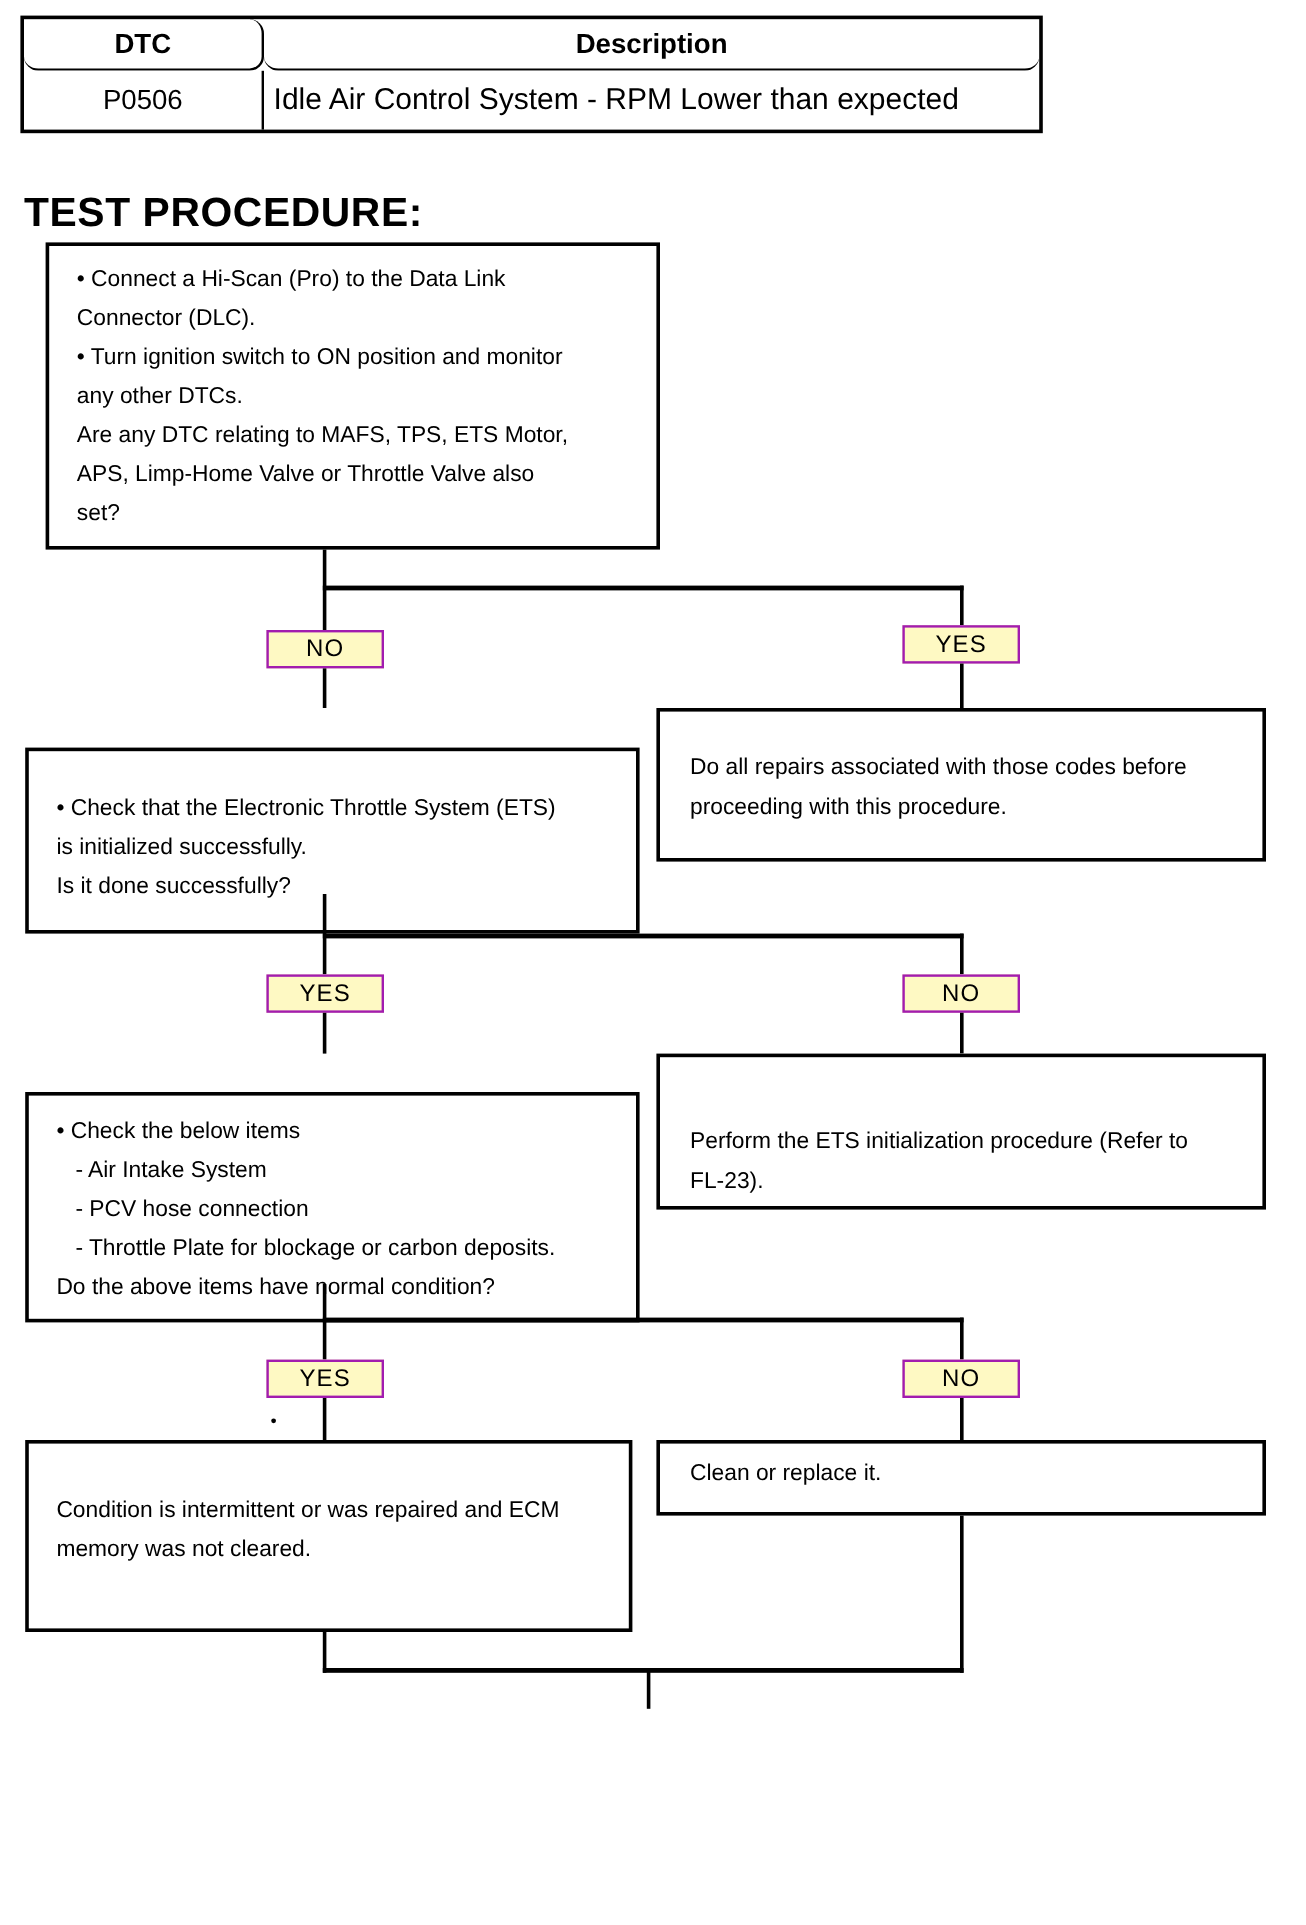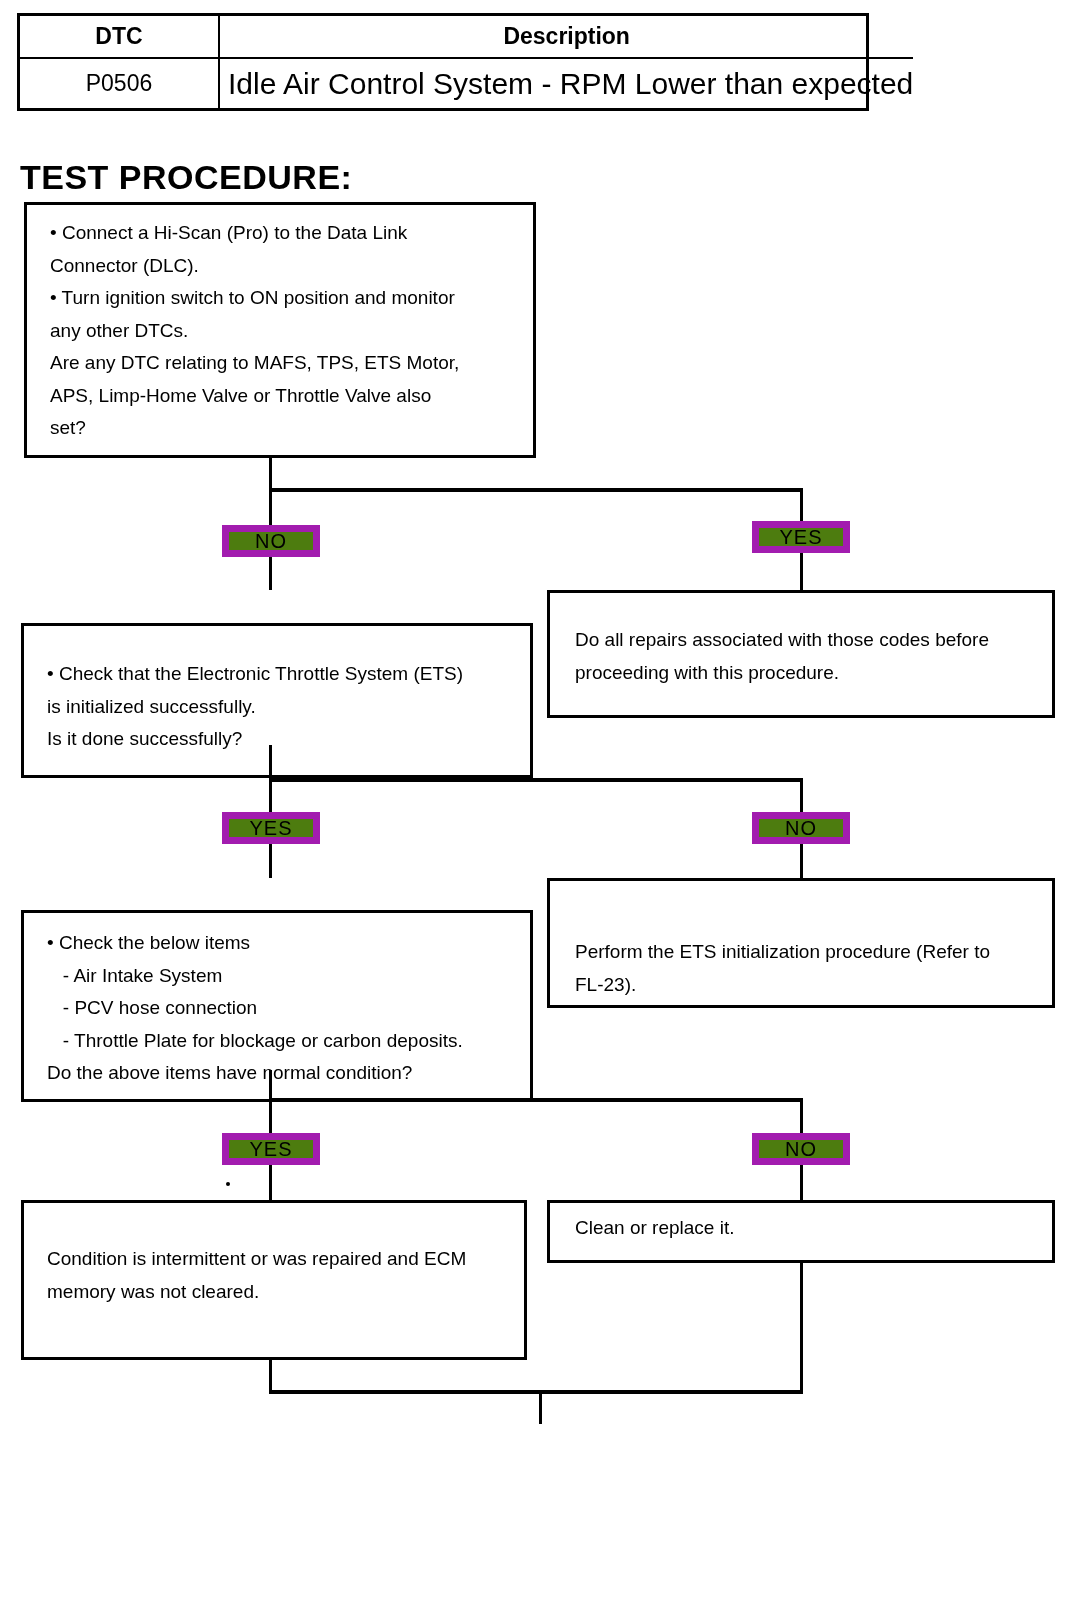--- a/index.html
+++ b/index.html
@@ -27,22 +27,22 @@
   }
   .dtc-table .cell {
     display: flex;
     align-items: center;
     font-size: 23px;
     box-sizing: border-box;
     white-space: pre;
   }
   .dtc-table .head { font-weight: bold; justify-content: center; }
   .dtc-table .c1 { border-right: 2px solid #000; justify-content: center; }
-  .dtc-table .r1 { border-bottom: 2px solid #000; }
-  .dtc-table .desc-cell { justify-content: flex-start; padding-left: 8px; font-size: 30px; }
+  .dtc-table .r1 { border-bottom: 2px solid #000; border-radius: 12px; }
+  .dtc-table .desc-cell { justify-content: flex-start; padding-left: 8px; font-size: 25px; }
 
   .heading {
     position: absolute;
     left: 20px; top: 158px;
     font-size: 34px;
     font-weight: bold;
     letter-spacing: 0.5px;
     white-space: pre;
   }
 
@@ -56,22 +56,22 @@
     line-height: 32.5px;
     white-space: pre;
     padding-left: 23px;
   }
   .fbox.rcol { padding-left: 25px; }
 
   
   .dlabel {
     position: absolute;
     width: 98px; height: 32px;
-    border: 7px solid #a21caf;
-    background: #4d7c0f;
+    border: 2px solid #a21caf;
+    background: #fef9c3;
     box-sizing: border-box;
     display: flex;
     align-items: center;
     justify-content: center;
     font-size: 20px;
     letter-spacing: 1px;
     white-space: pre;
   }
 
   
@@ -92,21 +92,21 @@
 
   <div class="dtc-table">
     <div class="cell head c1 r1">DTC</div>
     <div class="cell head r1">Description</div>
     <div class="cell c1">P0506</div>
     <div class="cell desc-cell">Idle Air Control System - RPM Lower than expected</div>
   </div>
 
   <div class="heading">TEST PROCEDURE:</div>
 
-  <div class="fbox" style="left:24px; top:202px; width:512px; height:256px; padding-top:12px;">• Connect a Hi-Scan (Pro) to the Data Link
+  <div class="fbox" style="left:38px; top:202px; width:512px; height:256px; padding-top:12px;">• Connect a Hi-Scan (Pro) to the Data Link
 Connector (DLC).
 • Turn ignition switch to ON position and monitor
 any other DTCs.
 Are any DTC relating to MAFS, TPS, ETS Motor,
 APS, Limp-Home Valve or Throttle Valve also
 set?</div>
 
   <div class="vline" style="left:269px; top:458px; height:67px;"></div>
   <div class="hline" style="left:269px; top:488px; width:534px;"></div>
   <div class="vline" style="left:800px; top:488px; height:33px;"></div>

